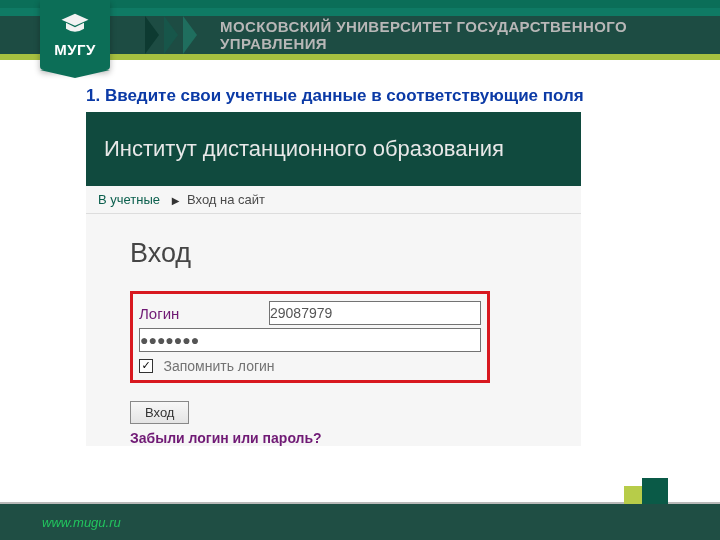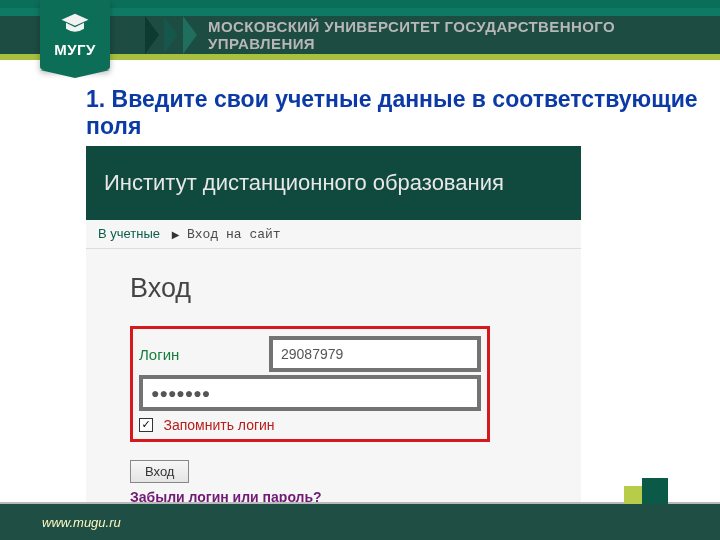--- a/index.html
+++ b/index.html
@@ -19,21 +19,21 @@
   .stripe1 { position:absolute; top:0; left:0; right:0; height:8px; background:#0b6e58; }
   .stripe2 { position:absolute; top:8px; left:0; right:0; height:8px; background:#0f7a64; }
   .stripe3 { position:absolute; top:16px; left:0; right:0; height:38px; background:#1d4c43; }
   .stripe4 { position:absolute; top:54px; left:0; right:0; height:6px; background:#a7c040; }
   .stripe5 { position:absolute; top:60px; left:0; right:0; height:2px; background:#fff; }
   .chev { position:absolute; top:16px; width:0; height:0; border-top:19px solid transparent; border-bottom:19px solid transparent; }
   .chev.c1 { left:145px; border-left:14px solid #0d3a31; }
   .chev.c2 { left:164px; border-left:14px solid #17564a; }
   .chev.c3 { left:183px; border-left:14px solid #1f6e5e; }
   .header-title {
-    position:absolute; top:16px; left:208px; right:20px; height:38px;
+    position:absolute; top:16px; left:220px; right:20px; height:38px;
     display:flex; align-items:center;
     color:#b8b7b7; font-weight:700; font-size:15px; letter-spacing:0.4px;
   }
   .logo-wrap {
     position:absolute; top:0; left:40px; z-index:10;
   }
   .logo-box {
     width:70px; height:70px; background:#0c6e57;
     display:flex; flex-direction:column; align-items:center; justify-content:center;
     border-bottom-left-radius:4px; border-bottom-right-radius:4px;
@@ -43,53 +43,53 @@
   .logo-box:after {
     content:""; position:absolute; bottom:-8px; left:50%; transform:translateX(-50%);
     width:0; height:0; border-left:35px solid transparent; border-right:35px solid transparent;
     border-top:8px solid #0c6e57;
   }
   .logo-icon { width:30px; height:26px; }
   .logo-text { color:#fff; font-size:15px; font-weight:700; margin-top:3px; letter-spacing:0.5px; }
 
   .instruction {
     margin: 20px 0 6px 86px;
-    color:#0b3aa6; font-weight:700; font-size:23px;
+    color:#0b3aa6; font-weight:700; font-size:17px;
   }
 
   .panel {
     margin-left:86px; width:495px;
     background:#f6f6f6;
     font-family: "Segoe UI Light","Segoe UI",Arial,sans-serif;
   }
   .panel-header {
     background:#104a3e; color:#e8e8e8;
     padding:24px 18px; font-size:22px; font-weight:300;
   }
   .breadcrumb {
     padding:6px 12px 6px 12px; font-size:13px; color:#555;
     border-bottom:1px solid #ddd;
   }
   .breadcrumb .bc-home { color:#0b5f4d; margin-right:4px; }
   .breadcrumb .bc-sep { font-size:10px; margin:0 4px; color:#333; }
-  .breadcrumb .bc-current { color:#4a4a4a;font-family:Liberation Mono, monospace; }
+  .breadcrumb .bc-current { color:#4a4a4a; }
 
   .form-area { padding: 24px 28px 10px 44px; }
   .form-heading { font-size:27px; font-weight:300; color:#454545; margin-bottom:22px; }
 
   .redbox { border:3px solid #d8181f; padding:4px 6px 6px 6px; width:360px; }
   .row { display:flex; align-items:center; margin:3px 0; }
-  .row .lbl { width:130px; color:#15803d; font-size:15px; font-weight:300; }
+  .row .lbl { width:130px; color:#701a75; font-size:15px; font-weight:300; }
   .row input[type=text], .row input[type=password] {
-    flex:1; border:4px solid #737373; padding:3px 8px; font-size:14px;
+    flex:1; border:1px solid #737373; padding:3px 0; font-size:14px;
     font-family: Arial, sans-serif; color:#555; background:#fff;
-    height:36px;
+    height:24px;
   }
   .remember-row { margin-top:4px; }
-  .remember-row label { color:#b91c1c; font-size:14px; font-weight:300; vertical-align: middle; }
+  .remember-row label { color:#737373; font-size:14px; font-weight:300; vertical-align: middle; }
   .chk {
     width:14px; height:14px; border:1px solid #333; display:inline-flex;
     align-items:center; justify-content:center; margin-right:6px; background:#fff;
     font-size:11px; color:#000; vertical-align:middle;
   }
 
   .submit-btn {
     margin:8px 0 4px 44px;
     border:1px solid #888; background:linear-gradient(#f7f7f7,#e4e4e4);
     padding:3px 14px; font-size:13px; color:#333; cursor:pointer;
@@ -98,21 +98,21 @@
   .forgot {
     margin:2px 0 14px 44px; display:block;
     color:#701a75; font-size:14px; text-decoration:none; font-weight:700;
   }
 
   
   .footer {
     position:absolute; left:0; right:0; bottom:0; height:36px;
     background:#1f4e44; display:flex; align-items:center; padding:0 42px;
   }
-  .footer .url { color:#fef9c3; font-size:13px; font-style:italic;text-align:right; }
+  .footer .url { color:#22c55e; font-size:13px; font-style:italic;text-align:right; }
   .foot-accent {
     position:absolute; bottom:36px; right:52px; width:44px; height:26px;
   }
   .foot-accent .sq1 { position:absolute; top:8px; left:0; width:18px; height:18px; background:#b7cc49; }
   .foot-accent .sq2 { position:absolute; top:0; left:18px; width:26px; height:26px; background:#0a5a47; }
   .foot-line { position:absolute; bottom:36px; left:0; right:0; height:2px; background:#b9b9b9; }
 </style>
 </head>
 <body>
 

